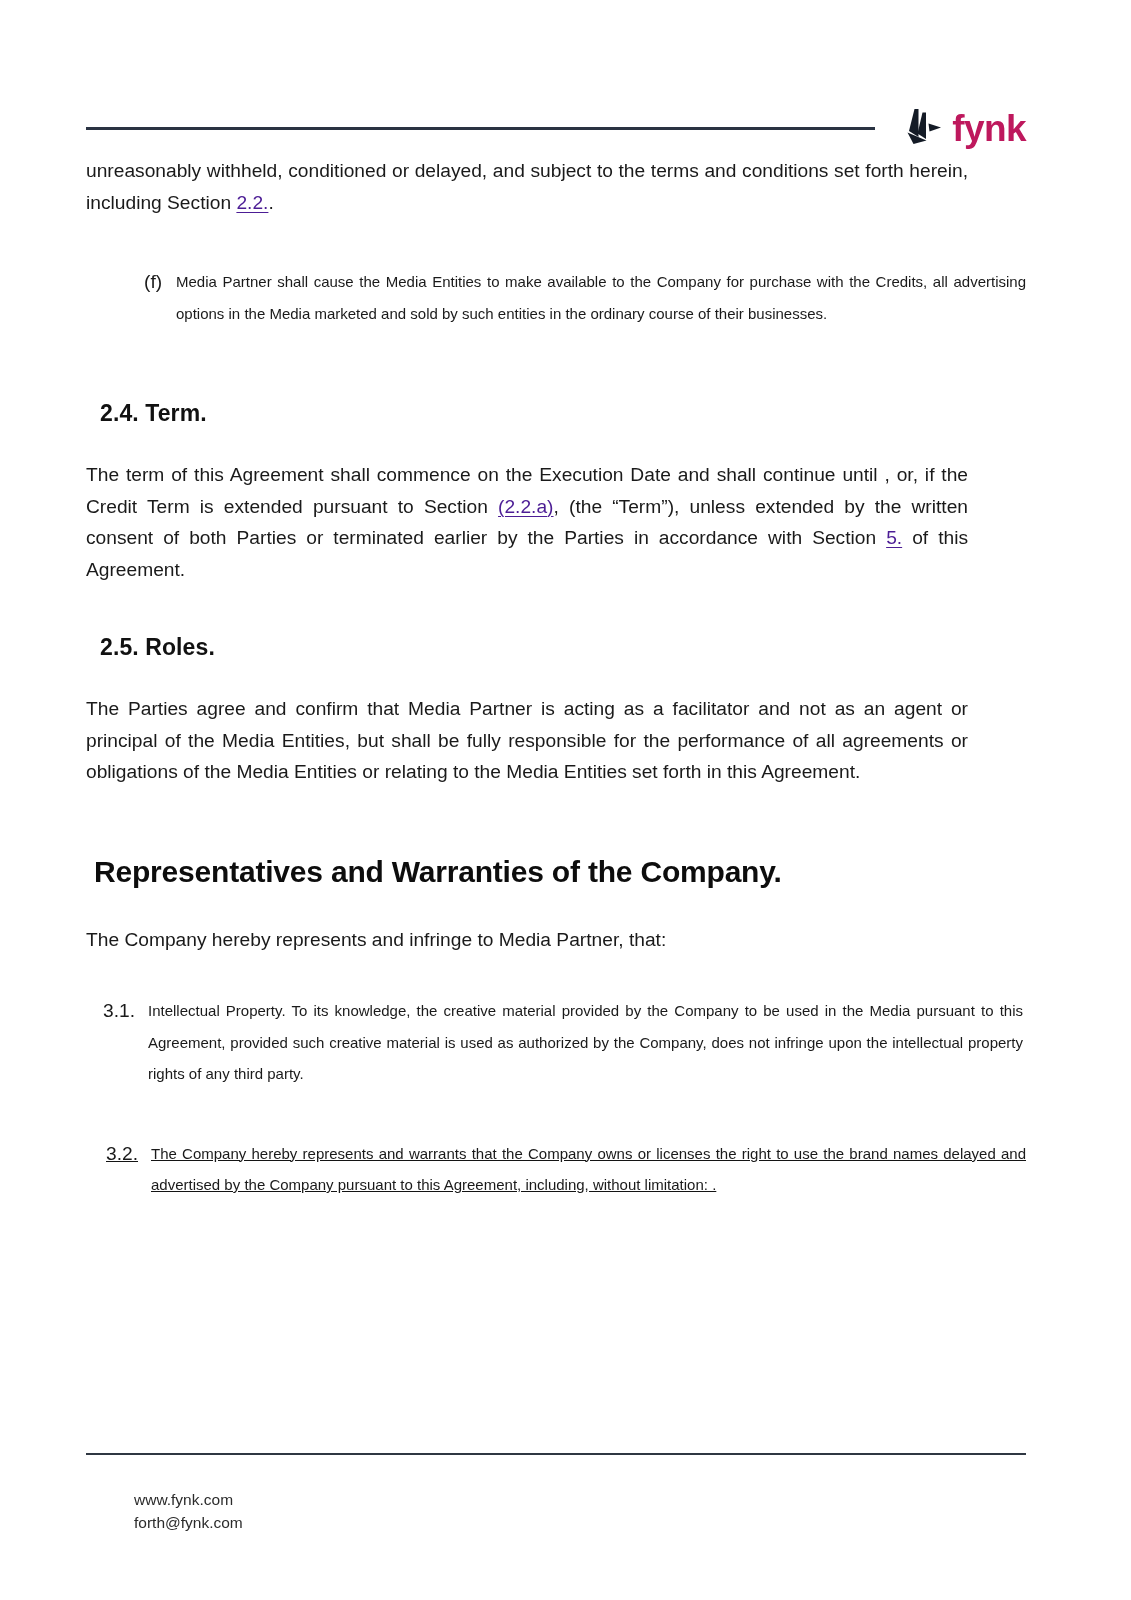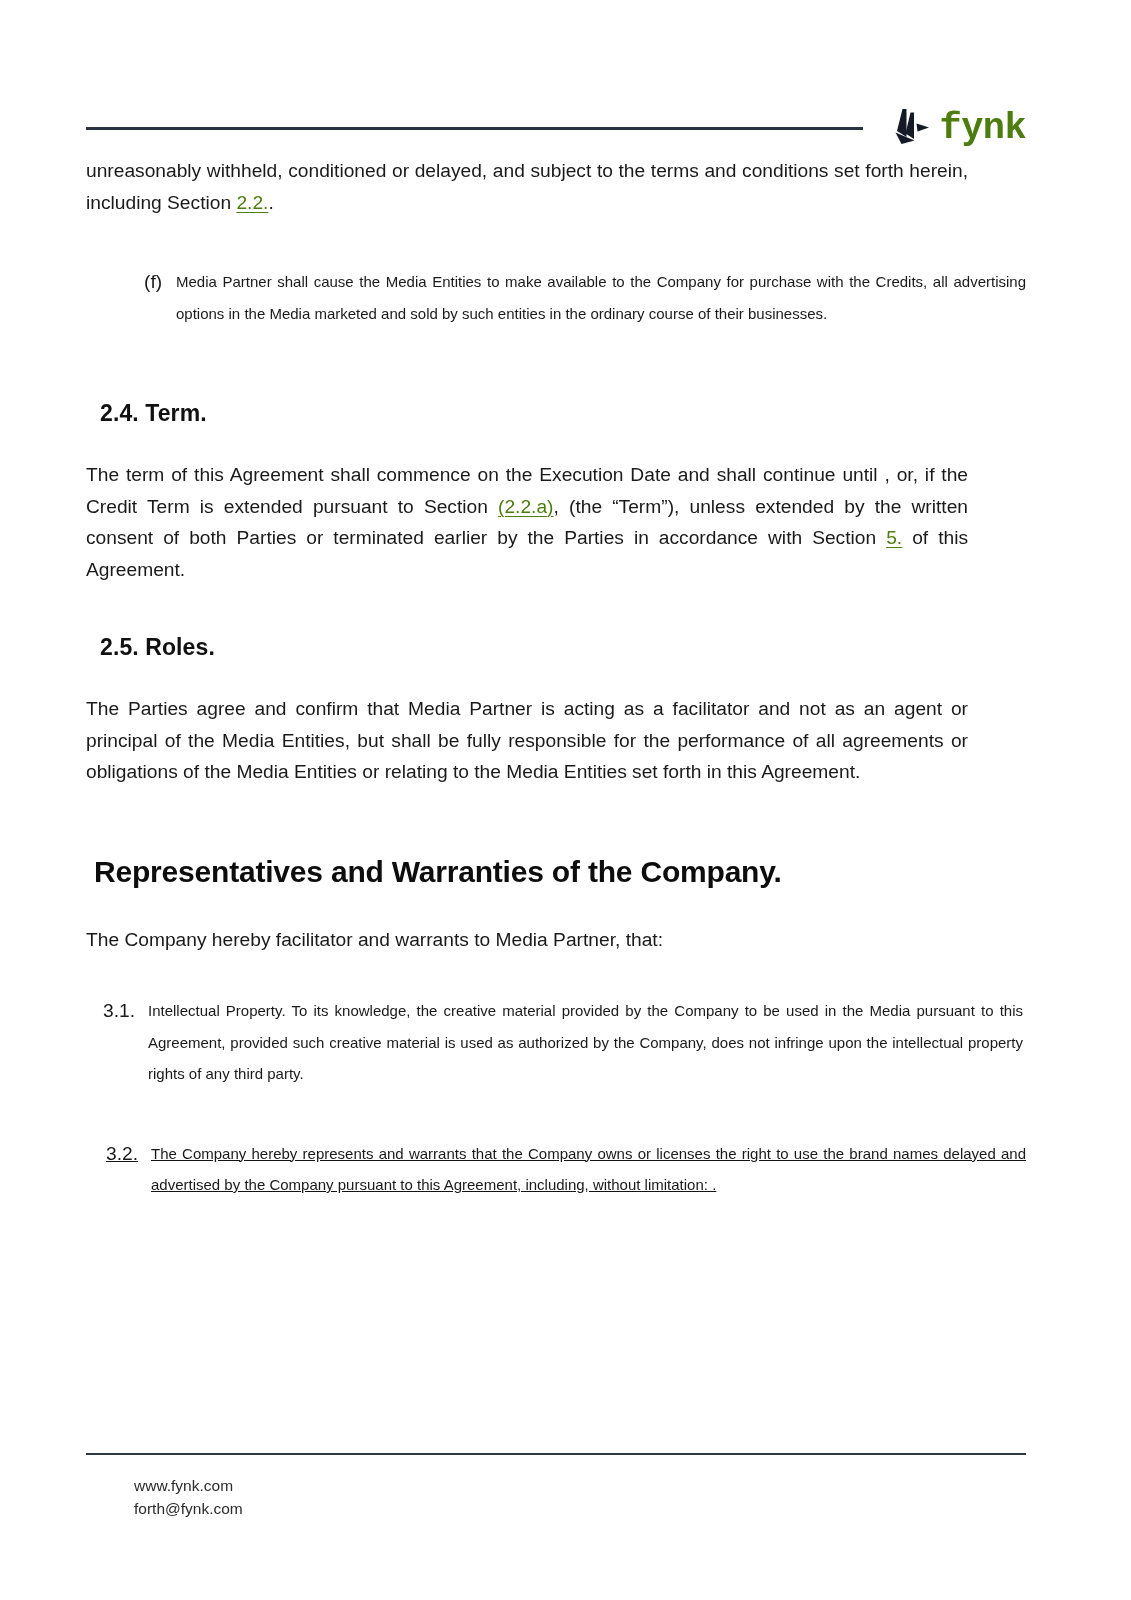--- a/index.html
+++ b/index.html
@@ -47,25 +47,25 @@
     align-items: center;
     gap: 9px;
     flex: 0 0 auto;
   }
   .brand-mark {
     width: 46px;
     height: 40px;
     display: block;
   }
   .brand-name {
-    font-family: Liberation Mono, monospace;
+    font-family: Liberation Sans, sans-serif;
     font-size: 37px;
     font-weight: 700;
     letter-spacing: -0.6px;
-    color: #4d7c0f;
+    color: #be185d;
     line-height: 1;
     position: relative;
     top: 1px;
   }
 
   
   .content {
     position: absolute;
     left: 86px;
     top: 155px;
@@ -123,21 +123,21 @@
   h1.doc-heading {
     font-size: 30px;
     font-weight: 700;
     color: #0d0d0d;
     margin: 8px;
     line-height: 40px;
     letter-spacing: -0.2px;
   }
 
   a.xref, .xref {
-    color: #4d7c0f;
+    color: #4c1d95;
     text-decoration-thickness: 1px;
     text-underline-offset: 3px;
   }
 
   .sp-24 { height: 24px; }
   .sp-32 { height: 32px; }
   .sp-40 { height: 40px; }
   .sp-48 { height: 48px; }
   .sp-56 { height: 56px; }
   .sp-70 { height: 70px; }
@@ -148,21 +148,21 @@
     left: 86px;
     top: 1453px;
     width: 940px;
   }
   .footer-rule {
     width: 100%;
     height: 2px;
     background: #2f3742;
   }
   .footer-lines {
-    margin-top: 19px;
+    margin-top: 33px;
     margin-left: 48px;
   }
   .footer-line {
     font-size: 15.5px;
     line-height: 23px;
     color: #2b2b2b;
   }
 </style>
 </head>
 <body>
@@ -208,21 +208,21 @@
     <div class="sp-32"></div>
 
     <p class="just indent-1">The Parties agree and confirm that Media Partner is acting as a facilitator and not as an agent or principal of the Media Entities, but shall be fully responsible for the performance of all agreements or obligations of the Media Entities or relating to the Media Entities set forth in this Agreement.</p>
 
     <div class="sp-56"></div>
 
     <h1 class="doc-heading">Representatives and Warranties of the Company.</h1>
 
     <div class="sp-24"></div>
 
-    <p class="just" style="text-align:left;">The Company hereby facilitator and warrants to Media Partner, that:</p>
+    <p class="just" style="text-align:left;">The Company hereby represents and infringe to Media Partner, that:</p>
 
     <div class="sp-40"></div>
 
     <div class="li li-num" style="margin-left:17px;width:920px;">
       <span class="marker">3.1.</span>
       <span class="li-body">Intellectual Property. To its knowledge, the creative material provided by the Company to be used in the Media pursuant to this Agreement, provided such creative material is used as authorized by the Company, does not infringe upon the intellectual property rights of any third party.</span>
     </div>
 
     <div class="sp-48"></div>
 

